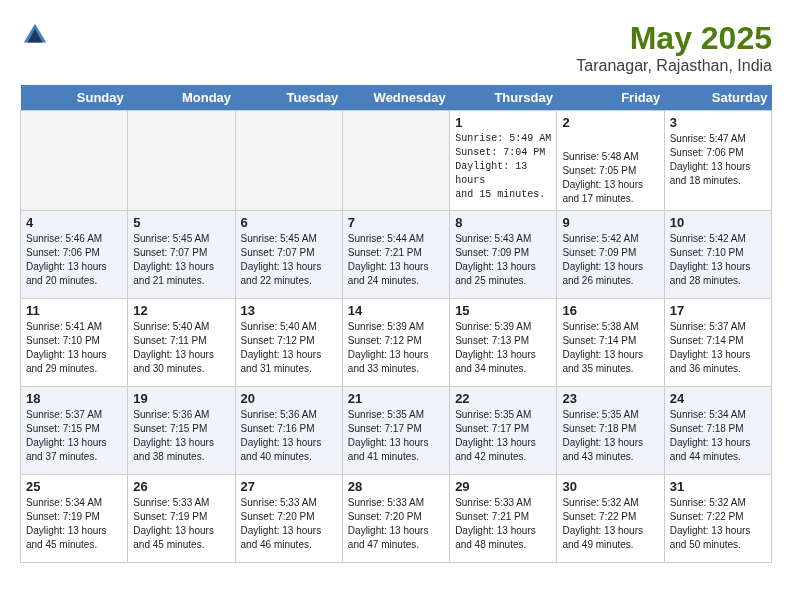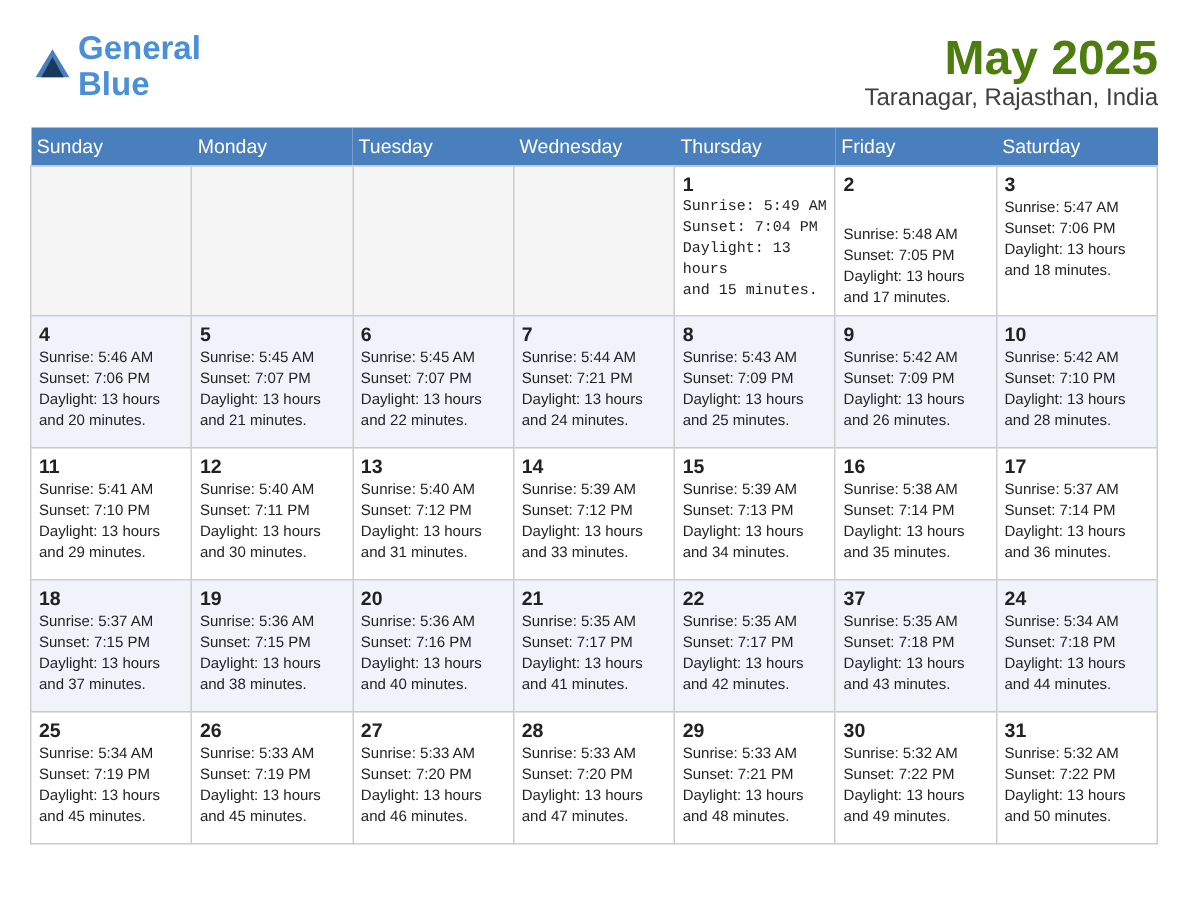--- a/index.html
+++ b/index.html
@@ -49,23 +49,23 @@
     }
     table {
       width: 100%;
       border-collapse: collapse;
       font-size: 11px;
     }
     thead tr th {
       background-color: #4a7fbd;
       color: white;
       padding: 5px 4px;
-      text-align: left;
+      text-align: right;
       font-size: 13px;
-      font-weight: normal;
+      font-weight: bold;
     }
     tbody tr td {
       border: 1px solid #ccc;
       vertical-align: top;
       padding: 4px 5px;
       width: calc(100% / 7);
       min-height: 80px;
       height: 88px;
       color: #222;
     }
@@ -91,24 +91,20 @@
   </style>
 </head>
 <body>
 
 <div class="header">
   <div class="logo">
     <svg class="logo-icon" viewBox="0 0 40 40">
       <polygon points="20,5 35,30 5,30" fill="#4a7fbd"></polygon>
       <polygon points="20,12 30,30 10,30" fill="#1a3a5c"></polygon>
     </svg>
-    <div class="logo-text">
-      <div><span>General</span></div>
-      <div style="color:#4a90d9;">Blue</div>
-    </div>
   </div>
   <div class="title-block">
     <div class="month-title">May 2025</div>
     <div class="location">Taranagar, Rajasthan, India</div>
   </div>
 </div>
 
 <table>
   <thead>
     <tr>
@@ -281,21 +277,21 @@
 and 41 minutes.</div>
         </td>
         <td>
           <div class="day-num">22</div>
           <div class="day-detail" style="white-space: pre-line;">Sunrise: 5:35 AM
 Sunset: 7:17 PM
 Daylight: 13 hours
 and 42 minutes.</div>
         </td>
         <td>
-          <div class="day-num">37</div>
+          <div class="day-num">23</div>
           <div class="day-detail" style="white-space: pre-line;">Sunrise: 5:35 AM
 Sunset: 7:18 PM
 Daylight: 13 hours
 and 43 minutes.</div>
         </td>
         <td>
           <div class="day-num">24</div>
           <div class="day-detail" style="white-space: pre-line;">Sunrise: 5:34 AM
 Sunset: 7:18 PM
 Daylight: 13 hours

